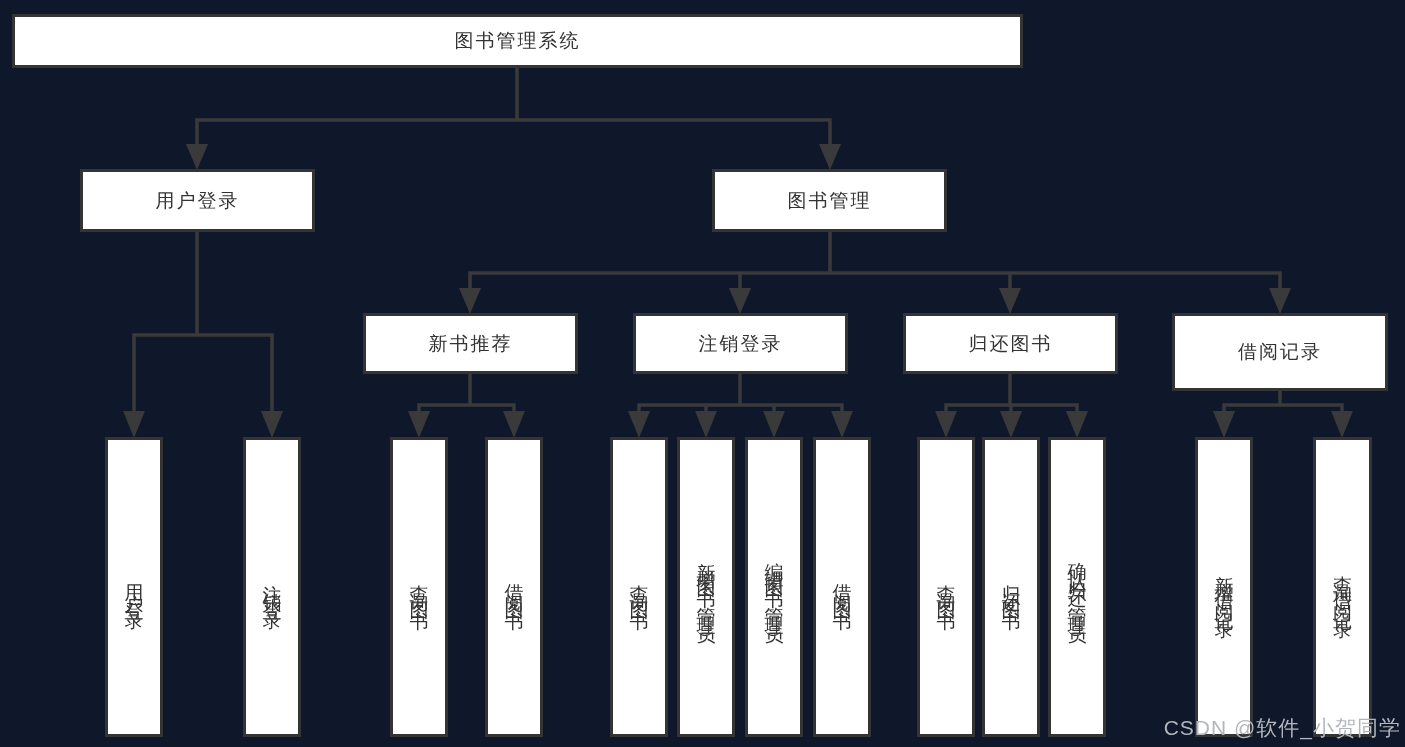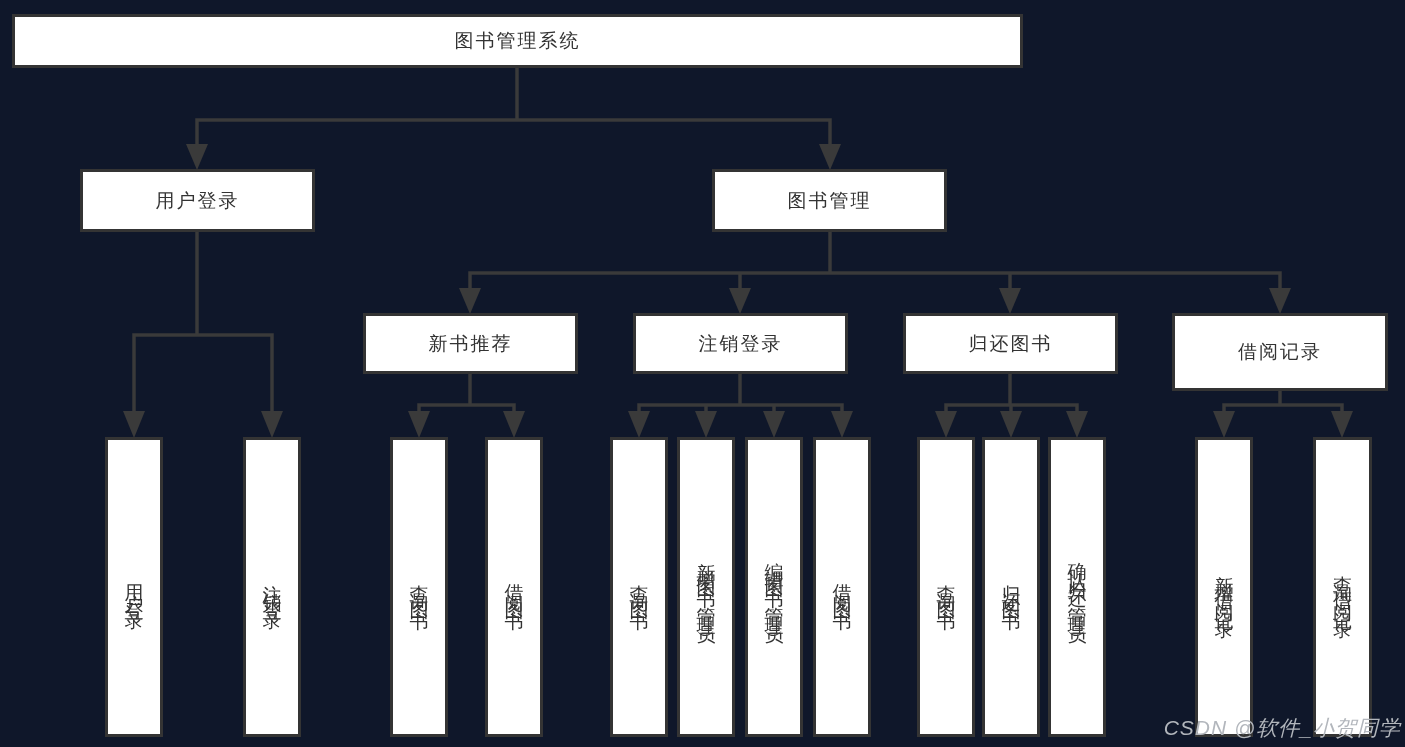--- a/index.html
+++ b/index.html
@@ -29,21 +29,20 @@
     text-align:center;
   }
   .watermark {
     position:absolute;
     right:4px; bottom:5px;
     font-size:21px;
     letter-spacing:1px;
     color:#b2b6bc;
     z-index:5;
     white-space:nowrap;
-    font-style:italic;
   }
 </style>
 </head>
 <body>
 
 <div class="canvas">
 
   <svg class="connectors" viewBox="0 0 1405 747" xmlns="http://www.w3.org/2000/svg">
     <g stroke="#3a3a3a" stroke-width="3.5" fill="none">
 

